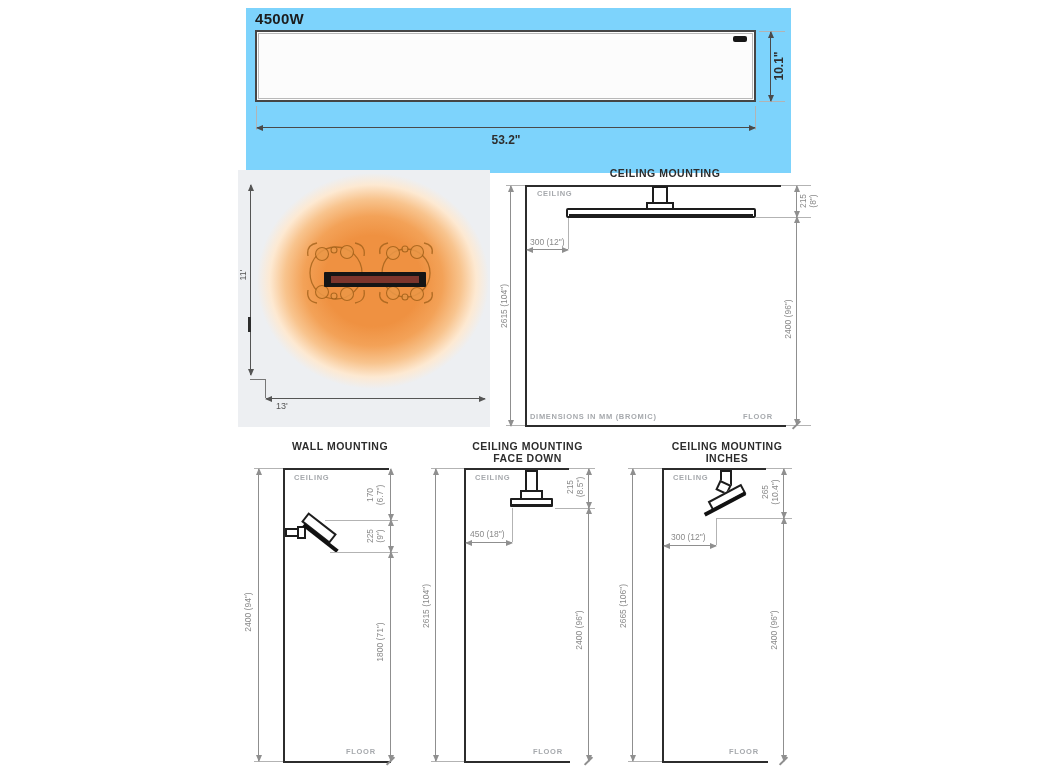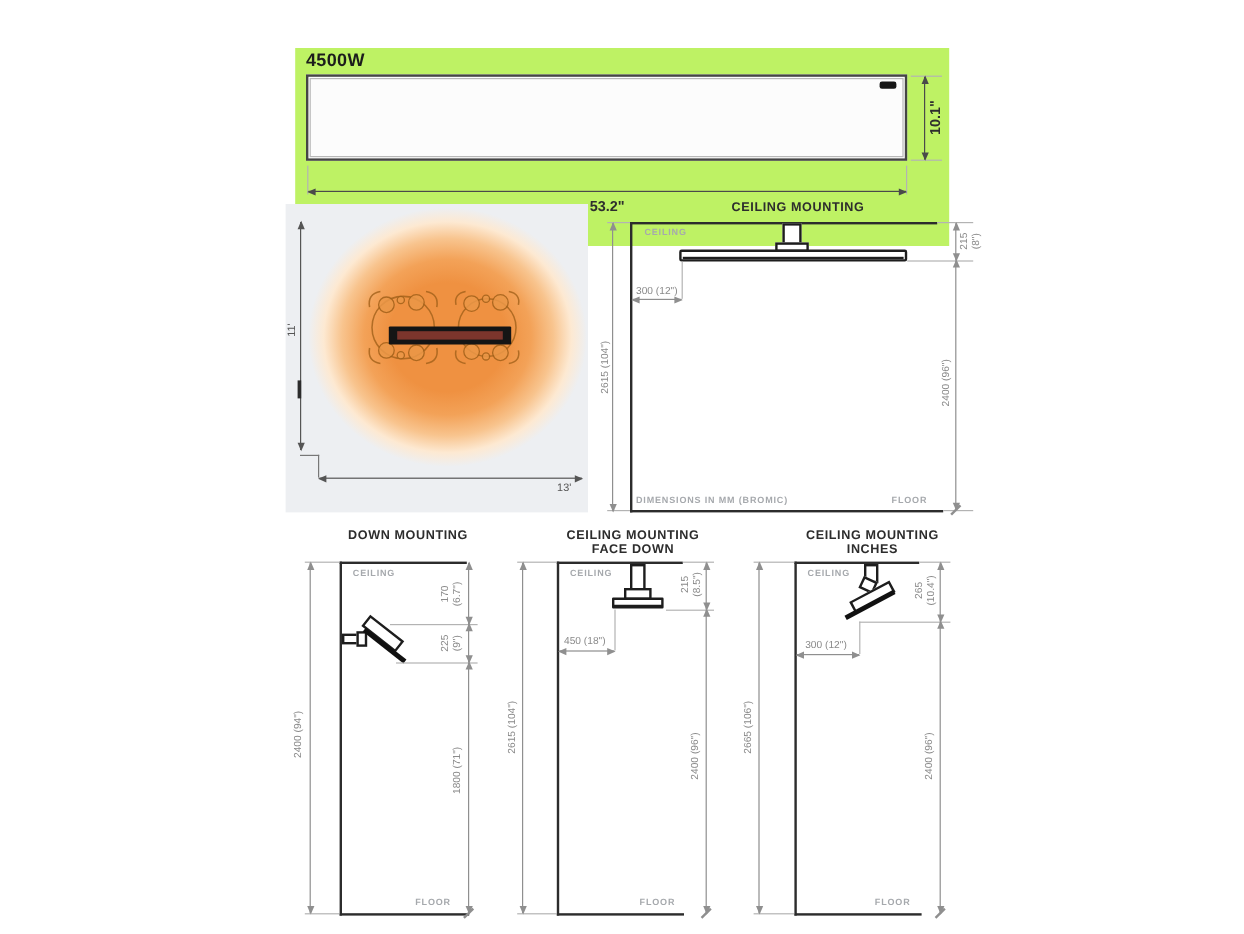--- a/index.html
+++ b/index.html
@@ -22,21 +22,21 @@
   .glab{position:absolute;color:#a6a9ad;font-size:7.5px;letter-spacing:0.7px;white-space:nowrap;font-weight:bold;}
   .dtitle{position:absolute;font-weight:bold;font-size:10.5px;color:#2d2d2d;letter-spacing:0.5px;text-align:center;white-space:nowrap;}
   .slash{position:absolute;width:11px;height:2px;background:#8f8f8f;transform:rotate(-45deg);}
   .bdim{color:#2e2e2e;font-size:12px;font-weight:bold;}
 </style>
 </head>
 <body>
 
 <div id="canvas">
 
-  <div class="abs" style="left:246px;top:8px;width:545px;height:165px;background:#bef264;margin-top:32px;">
+  <div class="abs" style="left:246px;top:8px;width:545px;height:165px;background:#7dd3fc;">
     <div class="abs" style="left:9px;top:2px;font-size:15px;font-weight:bold;color:#1c1c1c;letter-spacing:0.3px;">4500W</div>
 
     <div class="abs" style="left:9px;top:22px;width:501px;height:72px;background:#fcfcfc;border:2px solid #454545;box-sizing:border-box;">
       <div class="abs" style="left:1px;top:1px;right:1px;bottom:1px;border:1px solid #b8b8b8;"></div>
       <div class="abs" style="top:4px;right:7px;width:14px;height:6px;background:#161616;border-radius:2px;"></div>
     </div>
 
     <div class="extv" style="left:10px;top:98px;height:24px;"></div>
     <div class="extv" style="left:509px;top:98px;height:24px;"></div>
     <div class="dimh" style="left:11px;top:119px;width:498px;color:#4a4a4a;"></div>
@@ -85,21 +85,21 @@
       <div class="abs" style="left:7px;right:7px;top:4px;bottom:4px;background:#7c352c;"></div>
     </div>
 
     <div class="dimv" style="left:12px;top:15px;height:190px;color:#555;"></div>
     <div class="rlab" style="left:-11px;top:99px;width:32px;height:12px;line-height:12px;font-size:9px;color:#555;">11'</div>
     <div class="sline" style="left:10px;top:147px;width:3px;height:15px;"></div>
     <div class="ext" style="left:12px;top:209px;width:16px;background:#777;"></div>
     <div class="extv" style="left:27px;top:209px;height:19px;background:#777;"></div>
 
     <div class="dimh" style="left:28px;top:228px;width:219px;color:#555;"></div>
-    <div class="abs" style="left:38px;top:231px;width:200px;text-align:right;font-size:9px;color:#555;">13'</div>
+    <div class="abs" style="left:38px;top:231px;width:200px;text-align:left;font-size:9px;color:#555;">13'</div>
   </div>
 
   <div class="abs" style="left:500px;top:167px;width:322px;height:262px;">
     <div class="dtitle" style="left:20px;top:0;width:290px;">CEILING MOUNTING</div>
 
     <div class="sline" style="left:25px;top:18px;width:256px;height:2px;"></div>
     <div class="sline" style="left:25px;top:18px;width:2px;height:242px;"></div>
     <div class="sline" style="left:25px;top:258px;width:261px;height:2px;"></div>
     <div class="glab" style="left:37px;top:22px;">CEILING</div>
     <div class="glab" style="left:243px;top:245px;">FLOOR</div>
@@ -128,21 +128,21 @@
     <div class="dimh" style="left:27px;top:82px;width:41px;"></div>
     <div class="dlab" style="left:30px;top:70px;">300 (12")</div>
 
     <div class="dimv" style="left:296px;top:50px;height:208px;"></div>
     <div class="rlab" style="left:253px;top:146px;width:70px;height:12px;line-height:12px;">2400 (96")</div>
     <div class="ext" style="left:286px;top:258px;width:25px;"></div>
     <div class="slash" style="left:291px;top:257px;"></div>
   </div>
 
   <div class="abs" style="left:230px;top:440px;width:210px;height:338px;">
-    <div class="dtitle" style="left:0;top:0;width:220px;">DOWN MOUNTING</div>
+    <div class="dtitle" style="left:0;top:0;width:220px;">WALL MOUNTING</div>
 
     <div class="sline" style="left:53px;top:28px;width:106px;height:2px;"></div>
     <div class="sline" style="left:53px;top:28px;width:2px;height:295px;"></div>
     <div class="sline" style="left:53px;top:321px;width:108px;height:2px;"></div>
     <div class="glab" style="left:64px;top:33px;">CEILING</div>
     <div class="glab" style="left:116px;top:307px;">FLOOR</div>
 
     <div class="ext" style="left:24px;top:28px;width:29px;"></div>
     <div class="ext" style="left:24px;top:321px;width:29px;"></div>
     <div class="dimv" style="left:28px;top:29px;height:292px;"></div>

